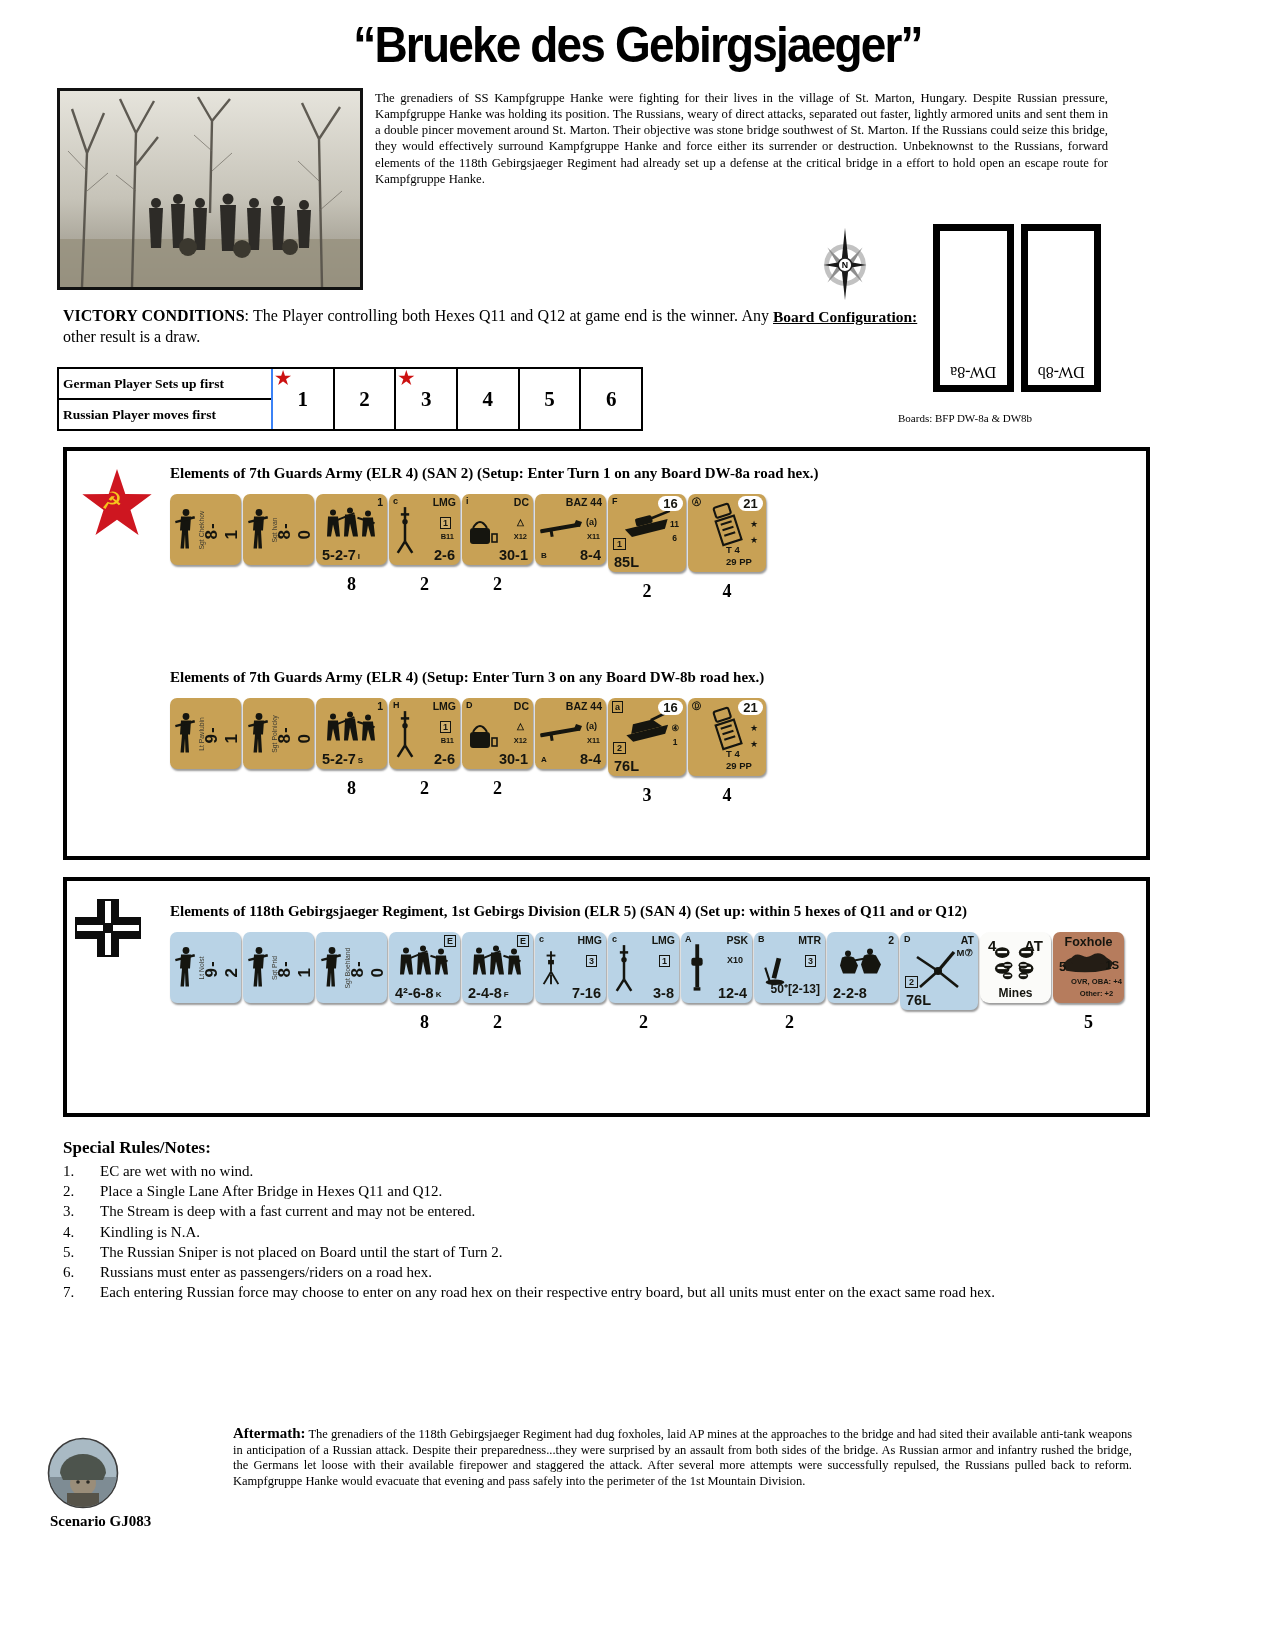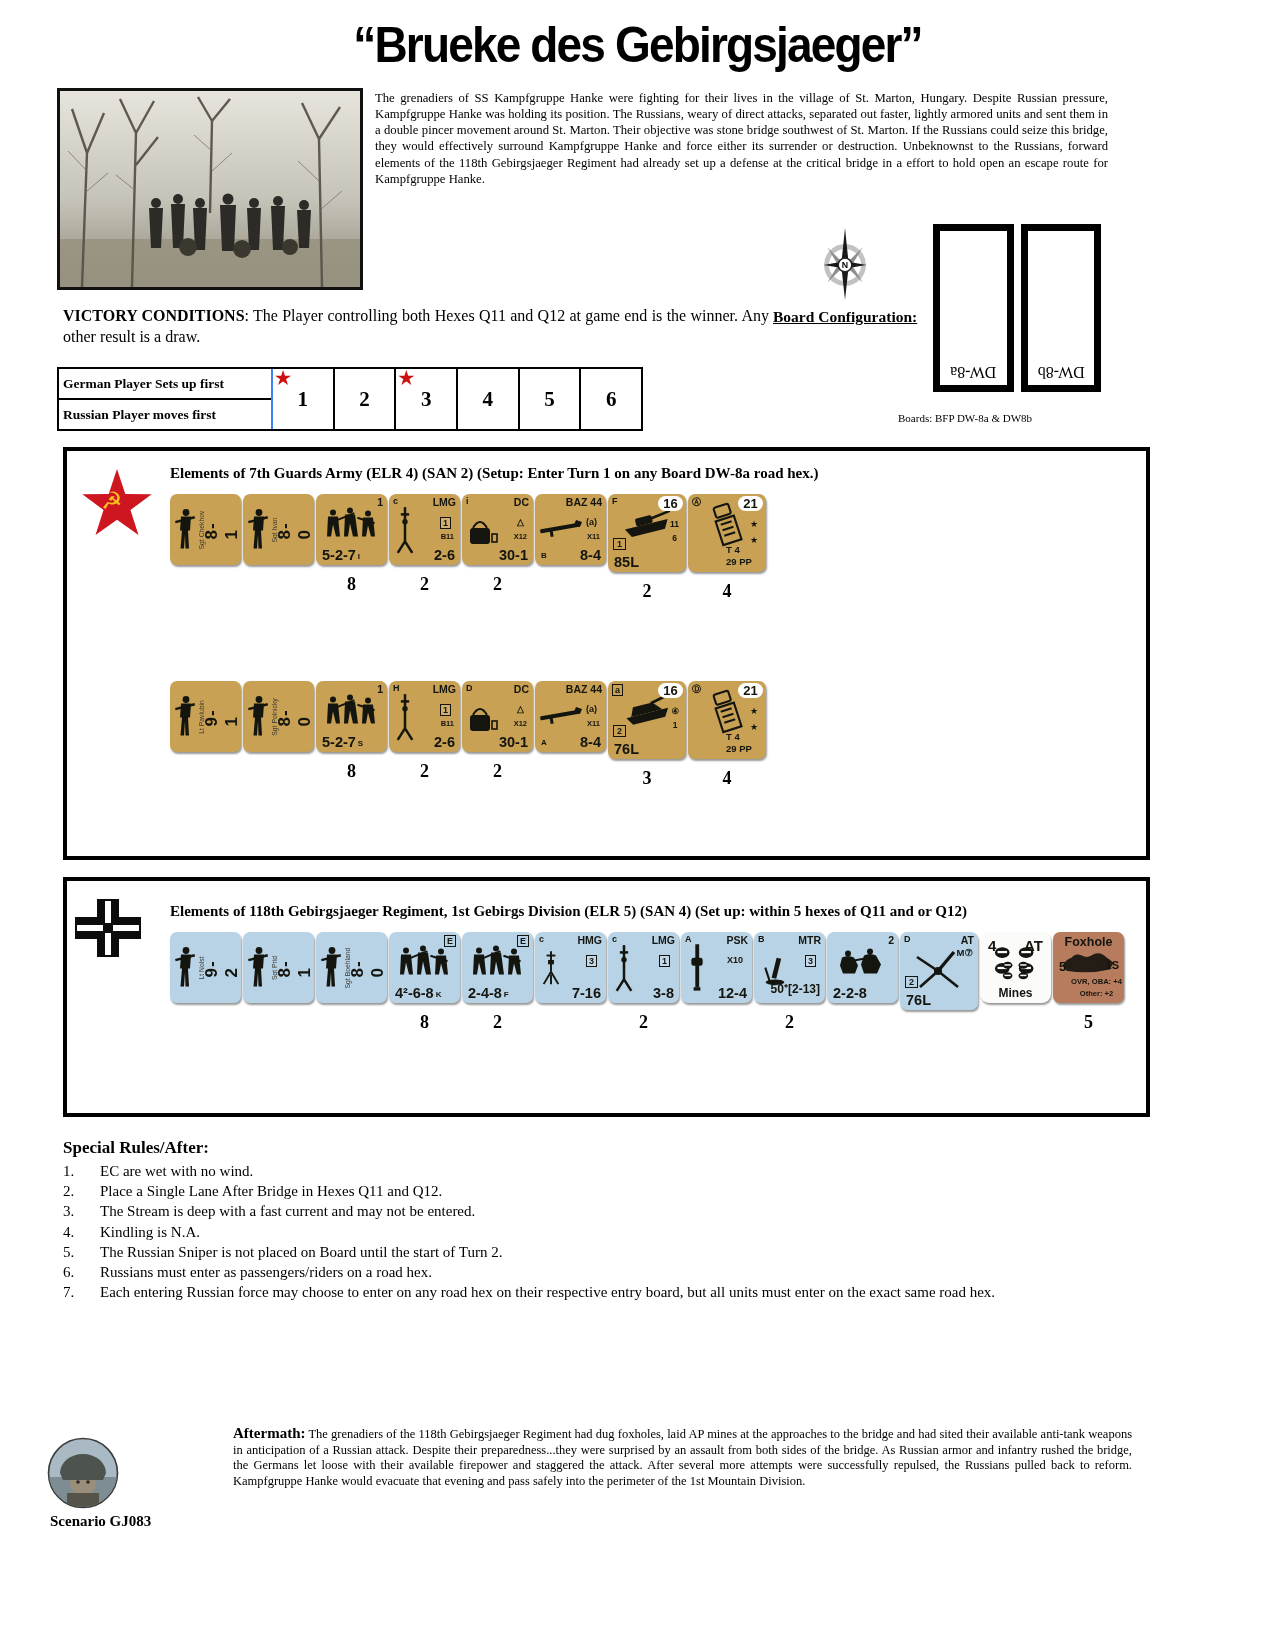--- a/index.html
+++ b/index.html
@@ -406,20 +406,21 @@
               <span class="c-stars">★
 ★</span>
               <span class="c-value vsmall">T 4
 29 PP</span>
             </div>
             <span class="count">4</span>
           </div>
         </div>
     </div>
     <div class="ob-sec" style="top:218px;">
+      <div class="ob-header">Elements of 7th Guards Army (ELR 4) (Setup: Enter Turn 3 on any Board DW-8b road hex.)</div>
       <div class="c-row" id="ru-row-1">
           <div class="c-cell">
             <div class="counter ru">
               <span class="c-icon left">
                 <svg viewBox="0 0 24 44">
                   <g fill="#15150f">
                     <circle cx="13" cy="5" r="3.4"></circle>
                     <path d="M8 9 L18 9 L17 23 L15 23 L16 41 L12.5 41 L12 27 L11 41 L7.5 41 L9 23 L7 23 Z"></path>
                     <rect x="2" y="11" width="20" height="2.4" transform="rotate(-14 12 12)"></rect>
                   </g>
@@ -849,21 +850,21 @@
               <span class="f-lines">OVR, OBA: +4
 Other: +2</span>
             </div>
             <span class="count">5</span>
           </div>
         </div>
     </div>
   </div>
 
   <div class="abs rules">
-    <h3>Special Rules/After:</h3>
+    <h3>Special Rules/Notes:</h3>
     <ol id="rules-list">
         <li>
           <span class="rn">1.</span>
           <span class="rt">EC are wet with no wind.</span>
         </li>
         <li>
           <span class="rn">2.</span>
           <span class="rt">Place a Single Lane After Bridge in Hexes Q11 and Q12.</span>
         </li>
         <li>

